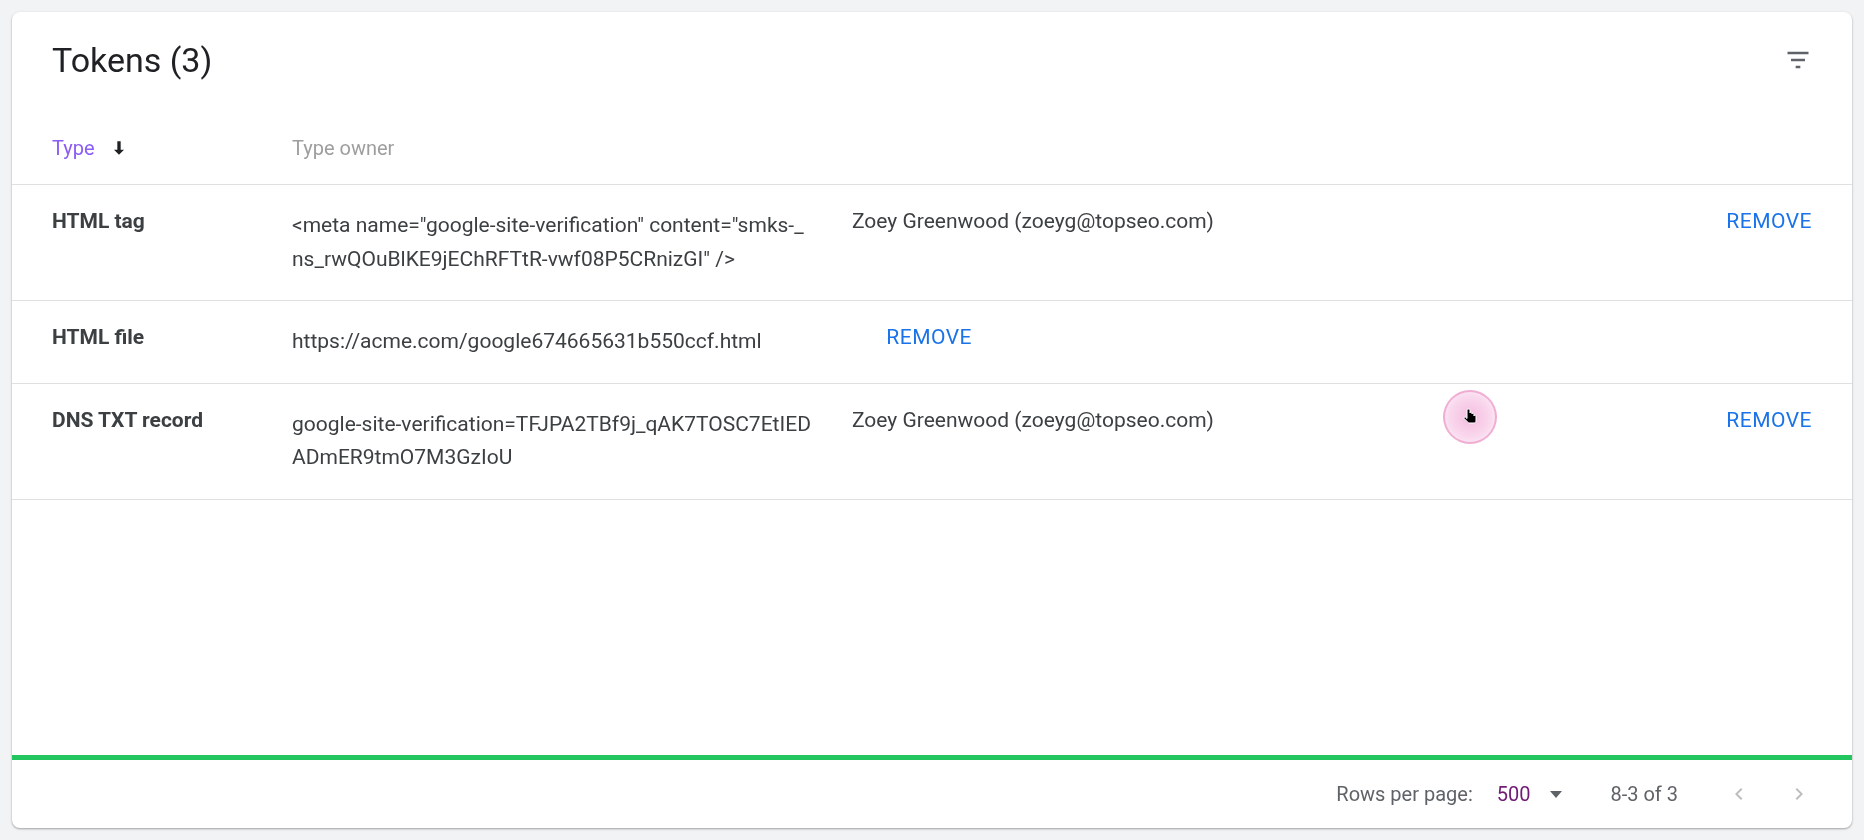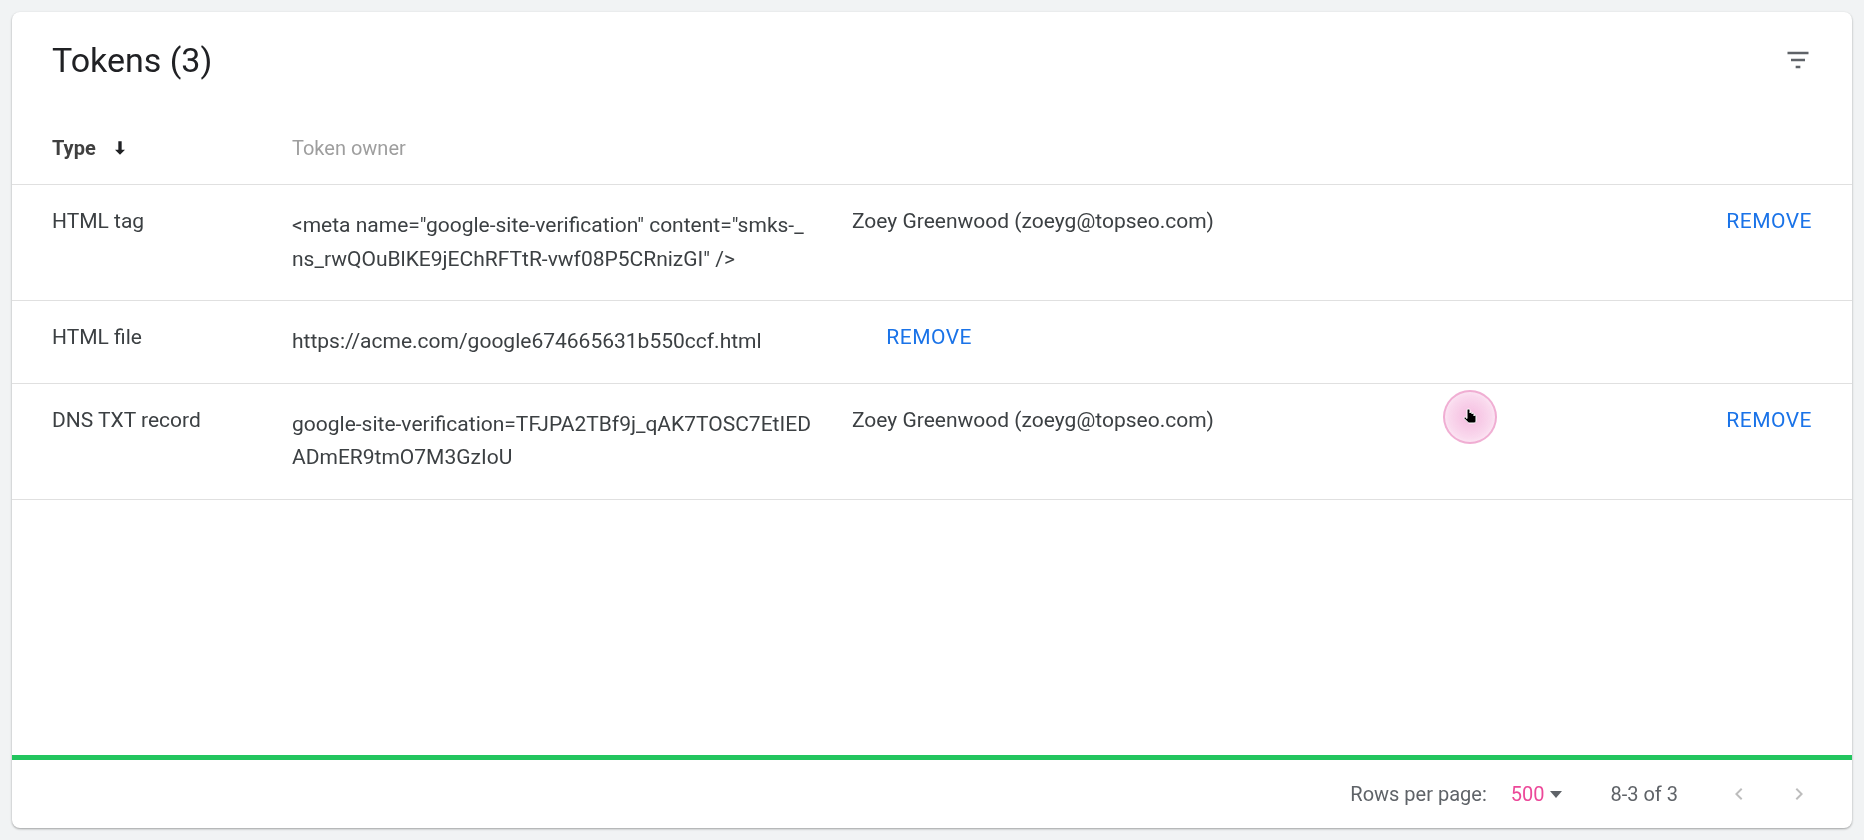--- a/index.html
+++ b/index.html
@@ -38,39 +38,39 @@
     cursor: pointer;
   }
   .table-header {
     display: flex;
     padding: 38px 40px 24px 40px;
     border-bottom: 1px solid #e0e0e0;
     font-size: 20px;
     color: #9e9e9e;
     align-items: center;
   }
-  .col-type { width: 240px; display: flex; align-items: center; gap: 14px; color: #404040; font-weight: 700;}
+  .col-type { width: 240px; display: flex; align-items: center; gap: 14px; color: #8b5cf6; font-weight: 400;}
   .col-token { width: 560px; }
   .col-owner { flex: 1; }
   .col-action { width: 120px; text-align: right; }
   .sort-arrow {
     width: 20px;
     height: 20px;
     fill: #202124;
   }
   .table-body { flex: 1; overflow: auto; }
   .table-row {
     display: flex;
     padding: 24px 40px;
     border-bottom: 1px solid #e0e0e0;
     font-size: 21px;
     color: #3c4043;
     align-items: flex-start;
   }
-  .table-row .col-type { font-weight: 400; color: #3c4043; }
+  .table-row .col-type { font-weight: 700; color: #3c4043; }
   .token-text {
     word-break: break-all;
     line-height: 1.6;
     padding-right: 40px;
   }
   .remove-btn {
     color: #1a73e8;
     font-weight: 400;
     font-size: 21px;
     letter-spacing: 0.5px;
@@ -81,21 +81,21 @@
     display: flex;
     align-items: center;
     justify-content: flex-end;
     gap: 48px;
     padding: 22px 40px;
     font-size: 20px;
     color: #5f6368;
     border-top: 5px solid #22c55e;
   }
   .rows-per-page { display: flex; align-items: center; gap: 24px; }
-  .select-drop { display: flex; align-items: center; gap: 6px; color: #ec4899; cursor: pointer; }
+  .select-drop { display: flex; align-items: center; gap: 20px; color: #701a75; cursor: pointer; }
   .dropdown-triangle {
     width: 0; height: 0;
     border-left: 6px solid transparent;
     border-right: 6px solid transparent;
     border-top: 7px solid #5f6368;
   }
   .page-arrows { display: flex; gap: 38px; }
   .page-arrow {
     width: 24px; height: 24px;
     fill: #bdbdbd;
@@ -134,21 +134,21 @@
     </svg>
   </div>
 
   <div class="table-header">
     <div class="col-type">
       <span>Type</span>
       <svg class="sort-arrow" viewBox="0 0 24 24">
         <path d="M12 20l-6-6h4V4h4v10h4l-6 6z"></path>
       </svg>
     </div>
-    <div class="col-owner">Token owner</div>
+    <div class="col-owner">Type owner</div>
     <div class="col-action"></div>
   </div>
 
   <div class="table-body">
     <div class="table-row">
       <div class="col-type">HTML tag</div>
       <div class="col-token token-text">&lt;meta name="google-site-verification" content="smks-_ns_rwQOuBlKE9jEChRFTtR-vwf08P5CRnizGI" /&gt;</div>
       <div class="col-owner">Zoey Greenwood (zoeyg@topseo.com)</div>
       <div class="col-action remove-btn">REMOVE</div>
     </div>

